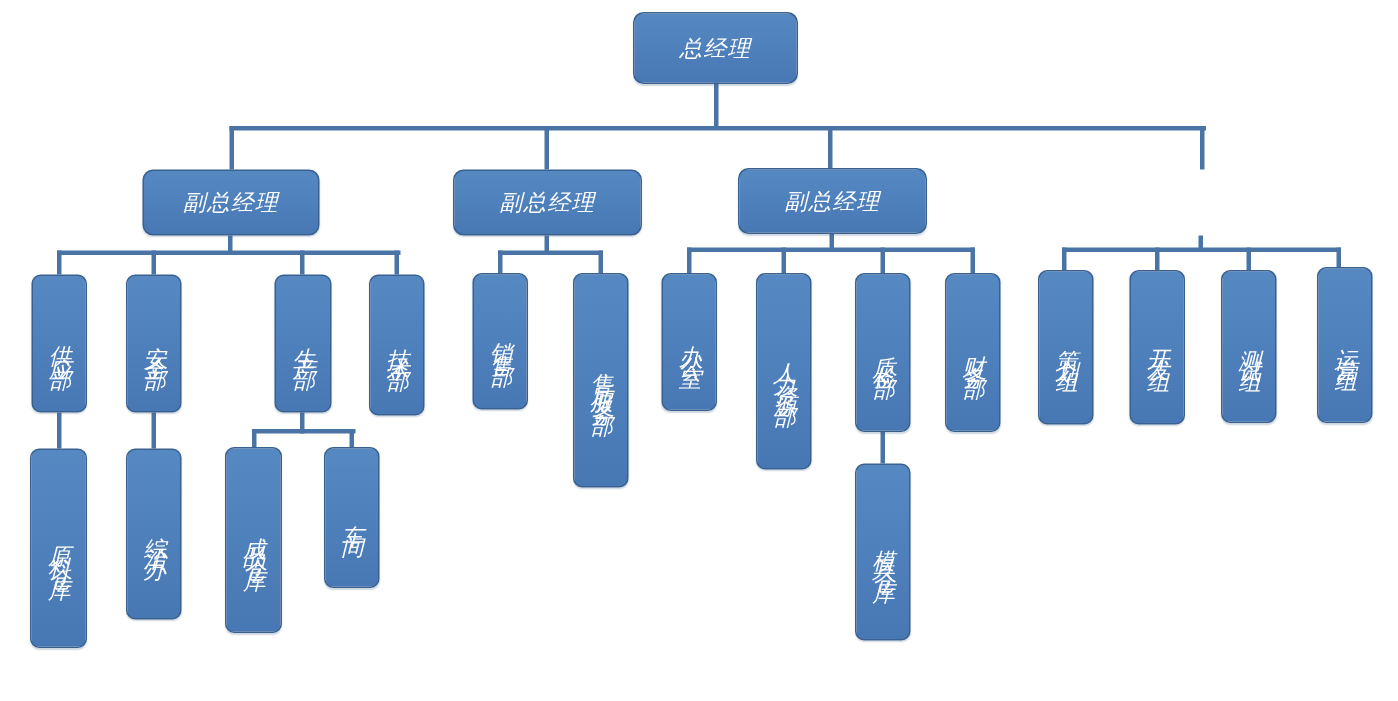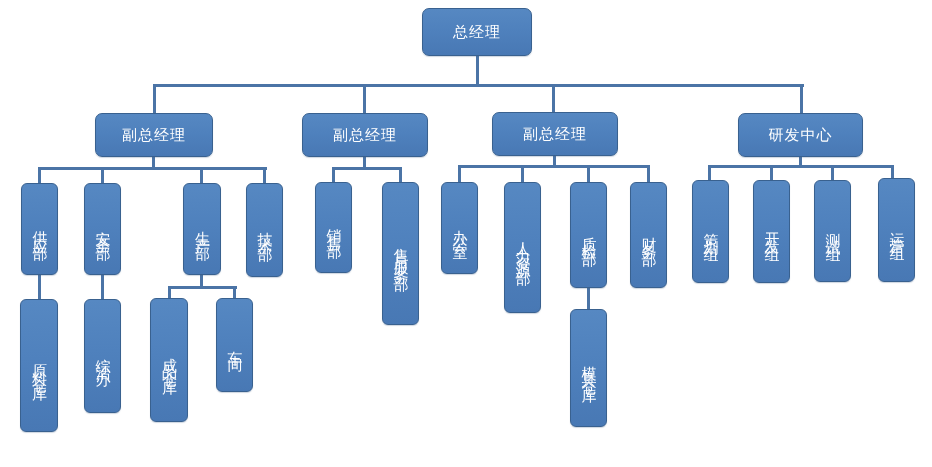--- a/index.html
+++ b/index.html
@@ -1,18 +1,19 @@
 <!DOCTYPE html>
 <html><head>
 <meta charset="utf-8">
 <style>
   html,body{margin:0;padding:0;background:#ffffff;}
   #stage{
     position:relative;width:932px;height:467px;background:#ffffff;overflow:hidden;
     font-family:"DejaVu Sans","Liberation Sans",sans-serif;
+    font-style:italic;
   }
   .node{
     position:absolute;box-sizing:border-box;
     background:linear-gradient(180deg,#5688c2 0%,#4f81bd 45%,#4878b4 100%);
     border:1px solid #39618f;color:#ffffff;
     display:flex;align-items:center;justify-content:center;
     box-shadow:0 1px 1px rgba(60,90,130,0.25);
   }
   .hbox{border-radius:7px;font-size:15px;letter-spacing:1px;}
   .vbox{
@@ -65,21 +66,20 @@
   <div class="conn" style="left:708px;top:165px;width:3px;height:15px;"></div>
   <div class="conn" style="left:770px;top:165px;width:3px;height:15px;"></div>
   <div class="conn" style="left:831px;top:165px;width:3px;height:15px;"></div>
   <div class="conn" style="left:891px;top:165px;width:3px;height:13px;"></div>
 
   <div class="node hbox" style="left:422px;top:8px;width:110px;height:48px;">总经理</div>
 
   <div class="node hbox" style="left:95px;top:113px;width:118px;height:44px;">副总经理</div>
   <div class="node hbox" style="left:302px;top:113px;width:126px;height:44px;">副总经理</div>
   <div class="node hbox" style="left:492px;top:112px;width:126px;height:44px;">副总经理</div>
-  <div class="node hbox" style="left:738px;top:113px;width:125px;height:44px;">研发中心</div>
 
   <div class="node vbox" style="left:21px;top:183px;width:37px;height:92px;">供应部</div>
   <div class="node vbox" style="left:84px;top:183px;width:37px;height:92px;">安全部</div>
   <div class="node vbox" style="left:183px;top:183px;width:38px;height:92px;">生产部</div>
   <div class="node vbox" style="left:246px;top:183px;width:37px;height:94px;">技术部</div>
 
   <div class="node vbox" style="left:20px;top:299px;width:38px;height:133px;">原料仓库</div>
   <div class="node vbox" style="left:84px;top:299px;width:37px;height:114px;">综治办</div>
   <div class="node vbox" style="left:150px;top:298px;width:38px;height:124px;">成品仓库</div>
   <div class="node vbox" style="left:216px;top:298px;width:37px;height:94px;">车间</div>

